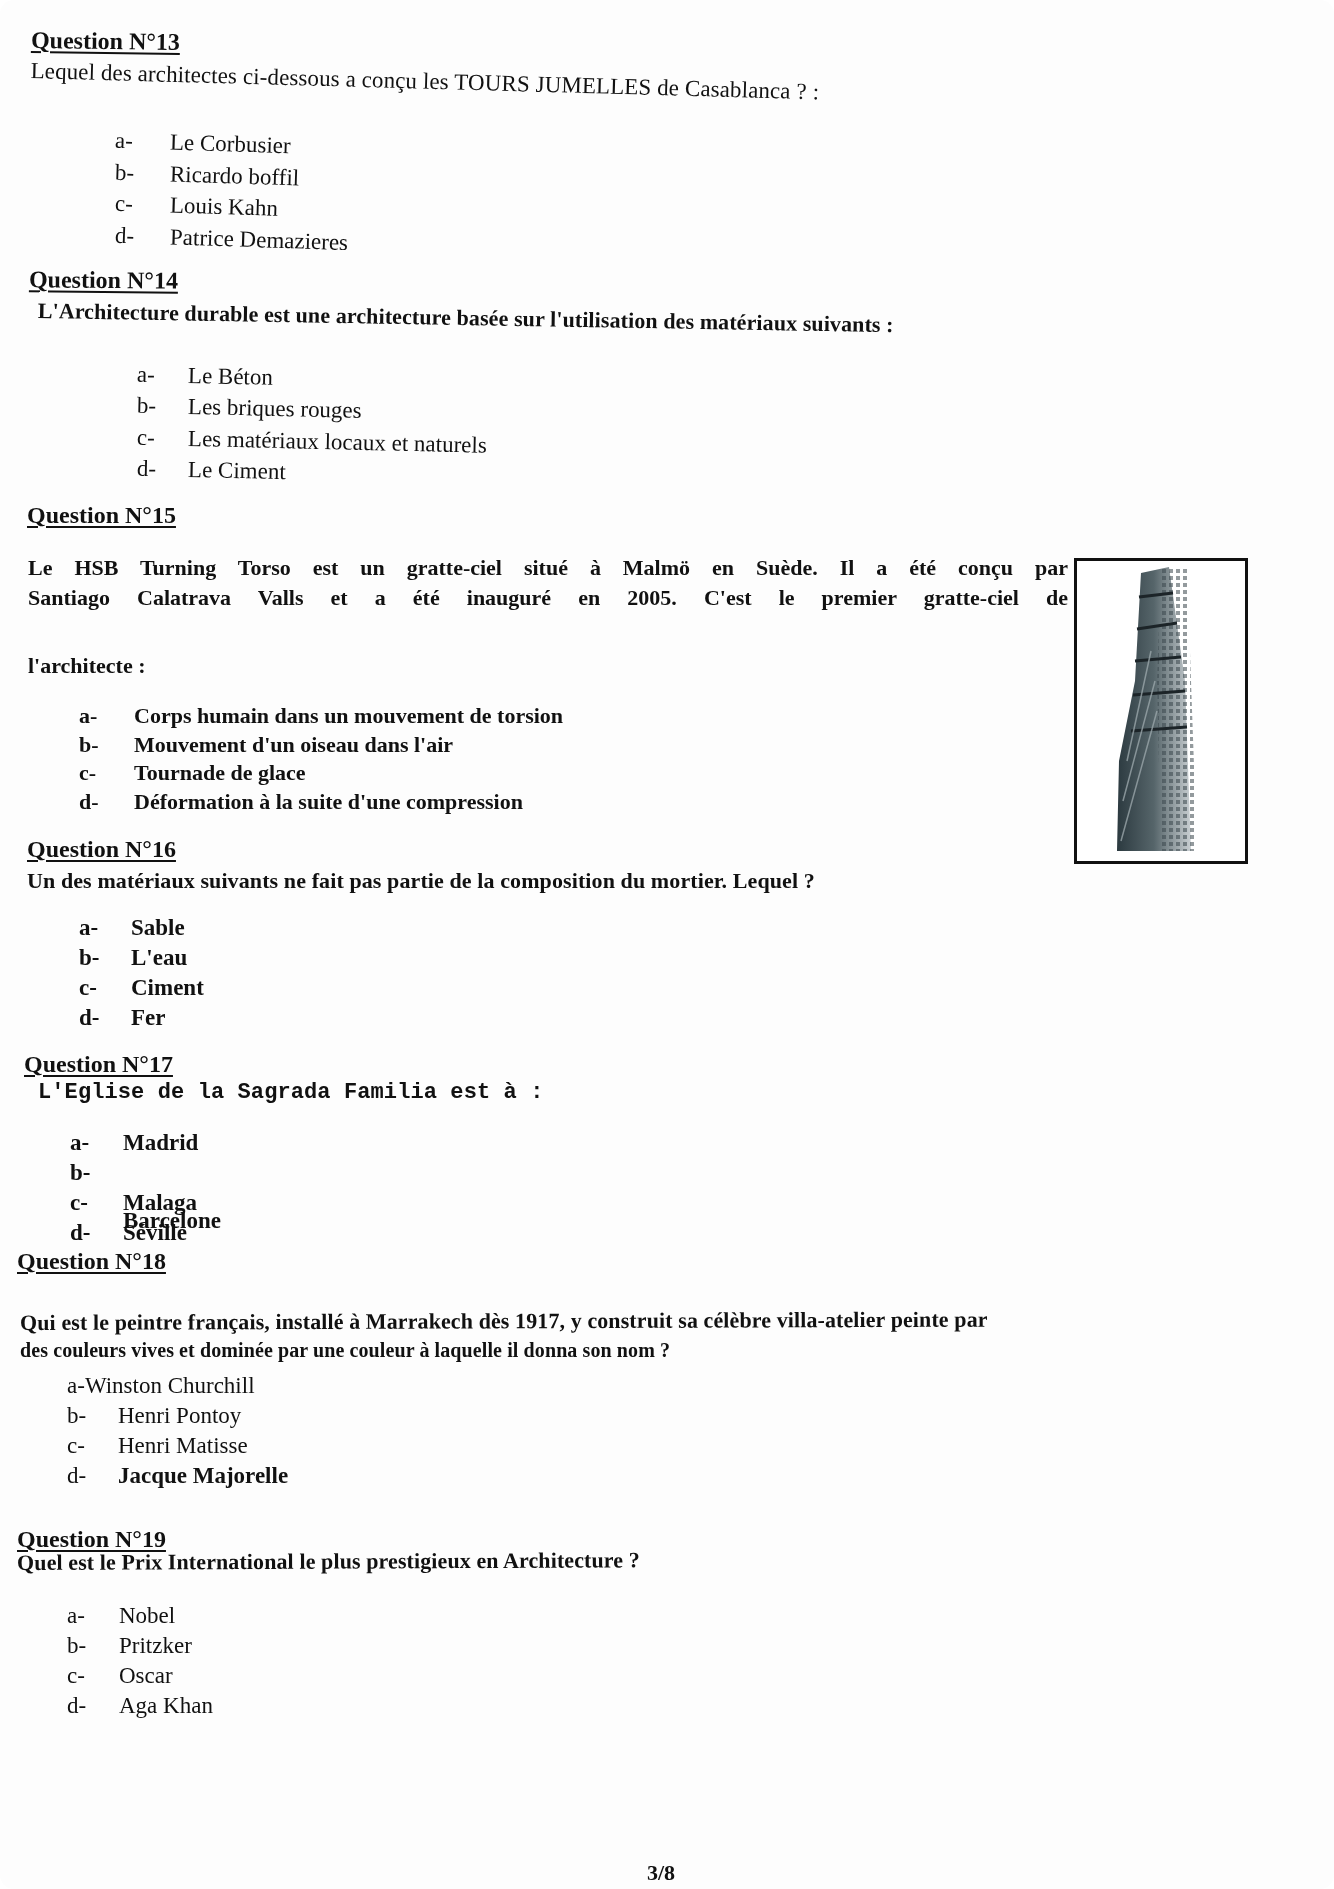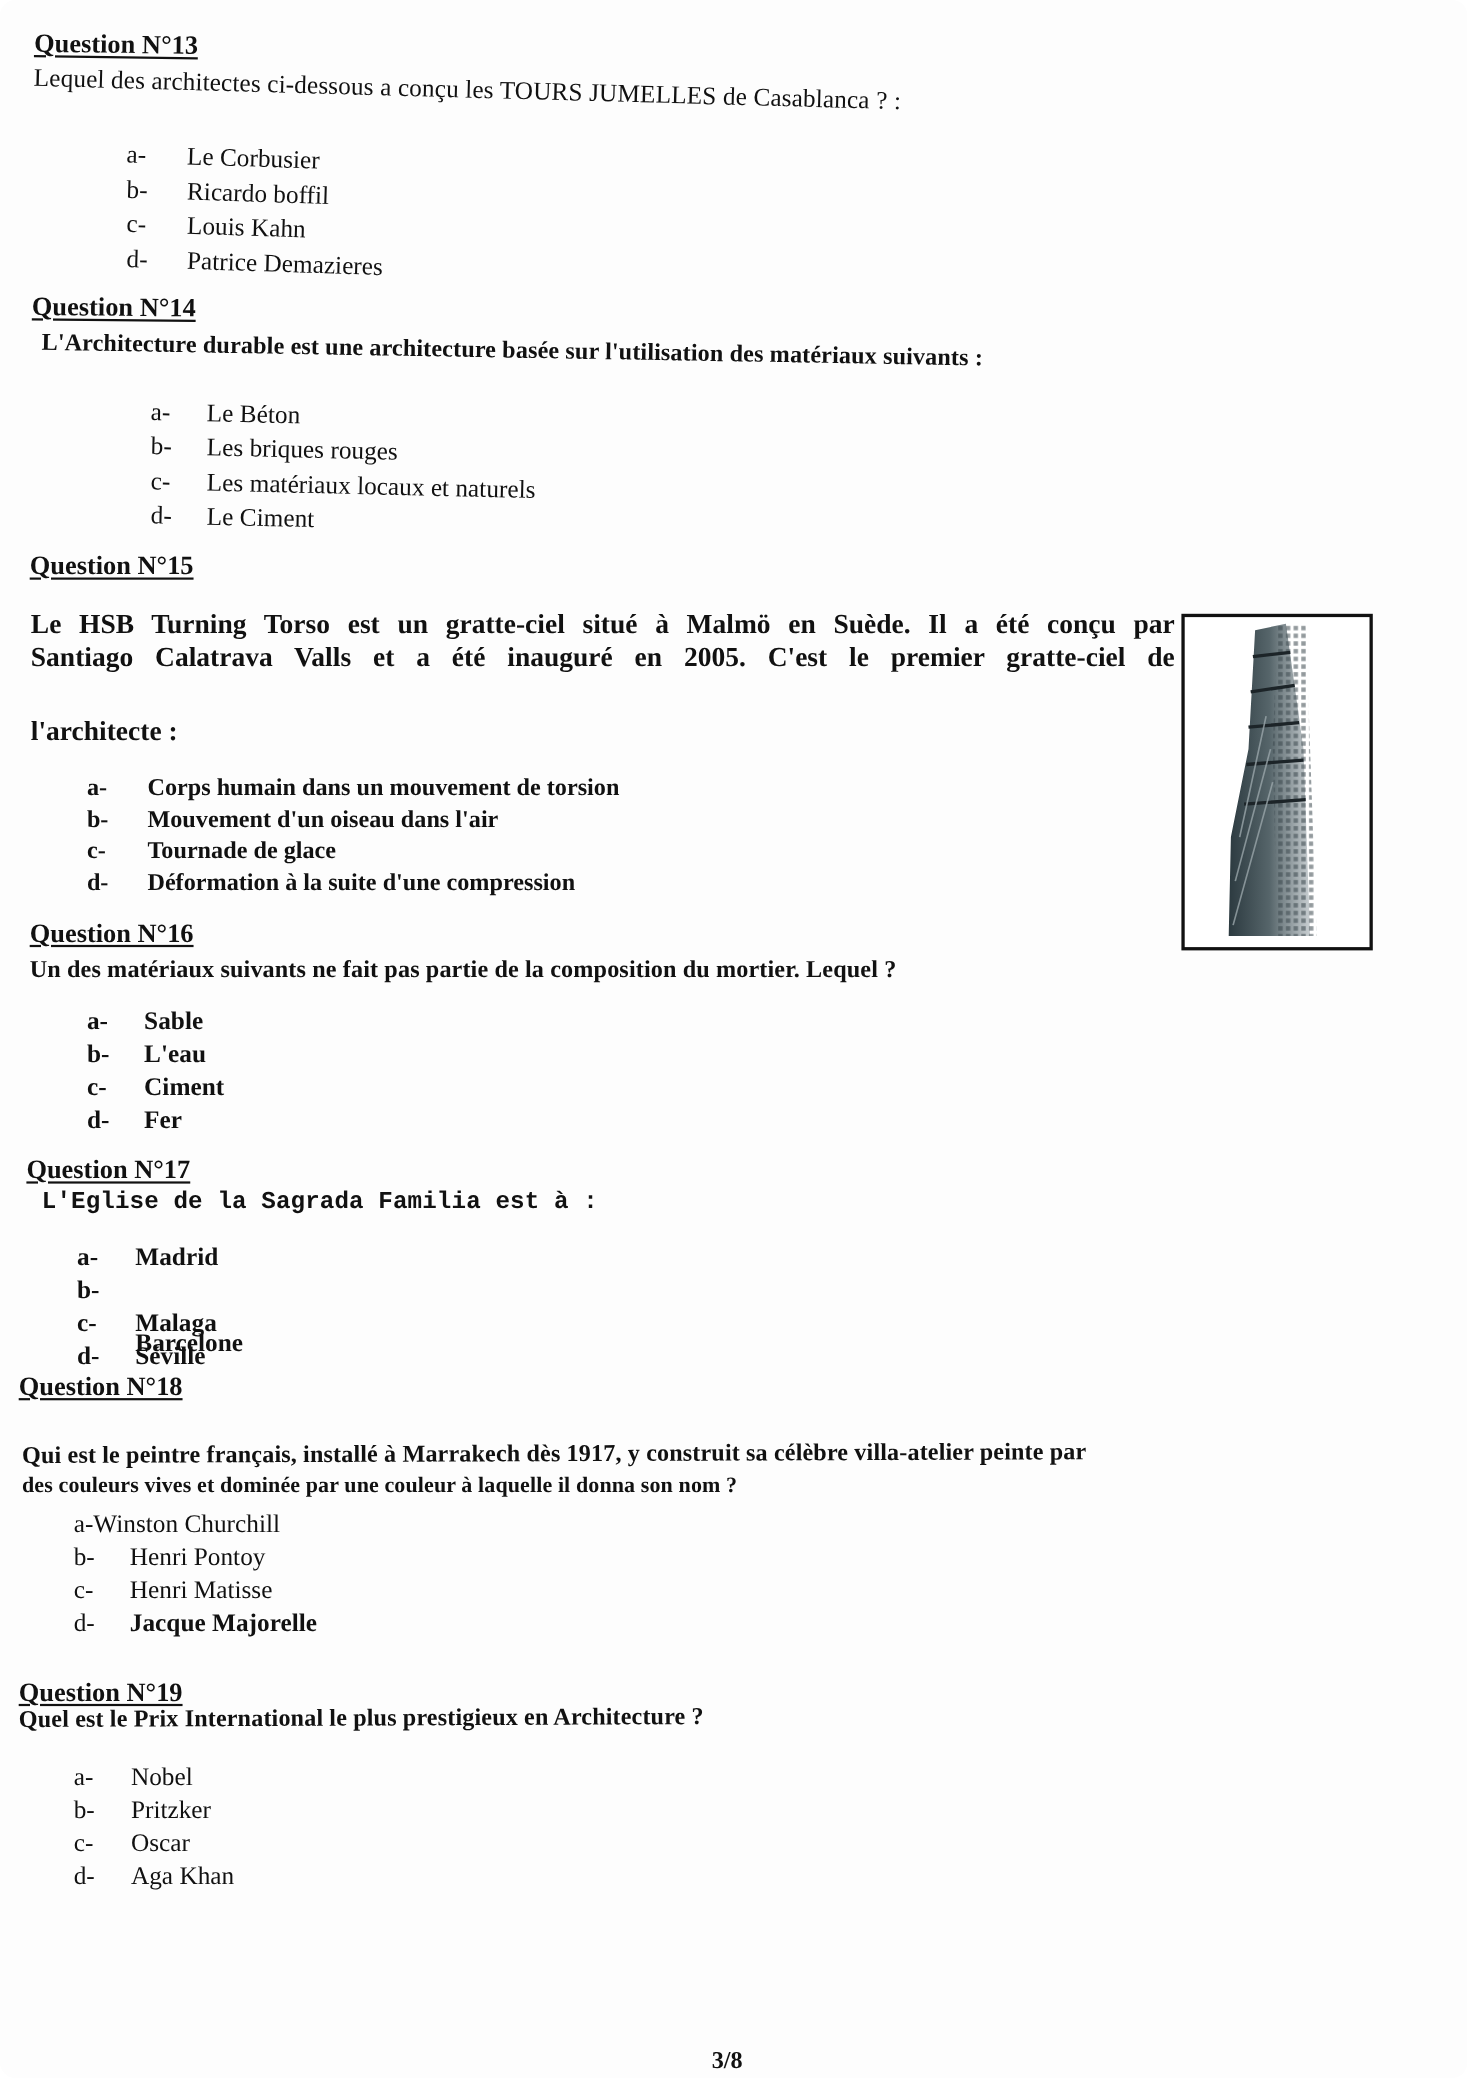--- a/index.html
+++ b/index.html
@@ -5,21 +5,21 @@
   html, body { margin: 0; padding: 0; background: #ffffff; }
   body { width: 1334px; height: 1889px; position: relative; overflow: hidden;
          font-family: "Liberation Serif", "DejaVu Serif", serif; color: #111; }
   .page { position: absolute; inset: 0; background: #fdfdfd; border-radius: 14px; }
   .abs { position: absolute; white-space: nowrap; }
   .qh { font-weight: bold; font-size: 24px; text-decoration: underline; text-underline-offset: 3px; text-decoration-thickness: 2px; }
   .qt { font-size: 22px; font-weight: bold; letter-spacing: 0.1px; }
   .opt { font-size: 23px; }
   .opt .letter { display: inline-block; }
   .opt .txt { position: absolute; top: 0; }
-  .para { font-size: 25px; font-weight: bold; line-height: 30px; text-align: justify; white-space: normal; }
+  .para { font-size: 22px; font-weight: bold; line-height: 30px; text-align: justify; white-space: normal; }
   .para span.l { display: block; text-align-last: justify; }
   .para span.last { text-align-last: left; margin-top: 38px; }
   .img-frame { position: absolute; border: 3px solid #111; background: #fff; box-sizing: border-box; }
   .pagenum { font-weight: bold; font-size: 22px; }
 </style>
 </head>
 <body>
 
 <div class="page">
 

